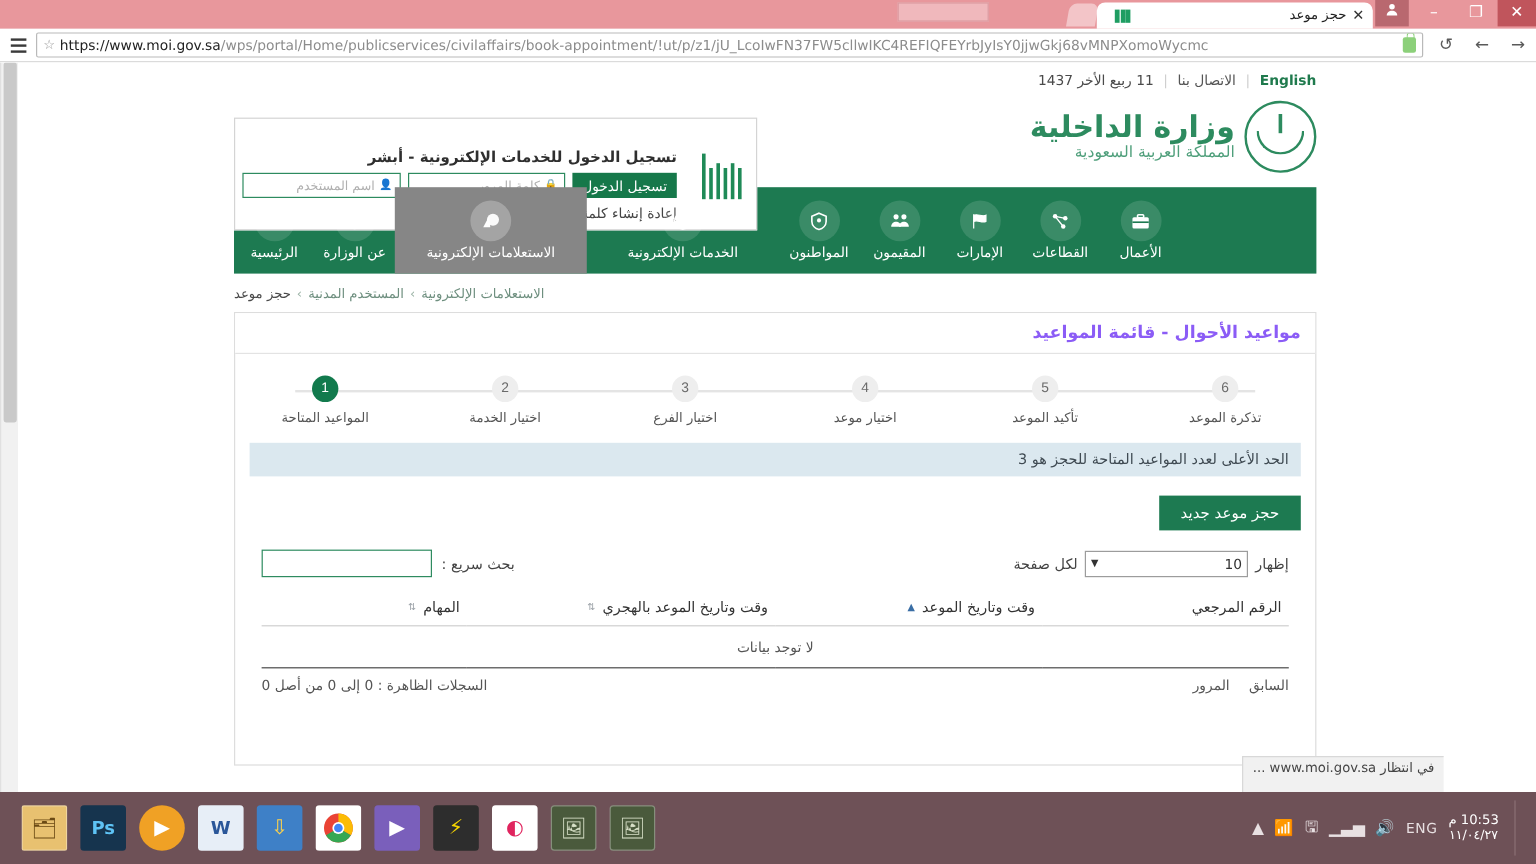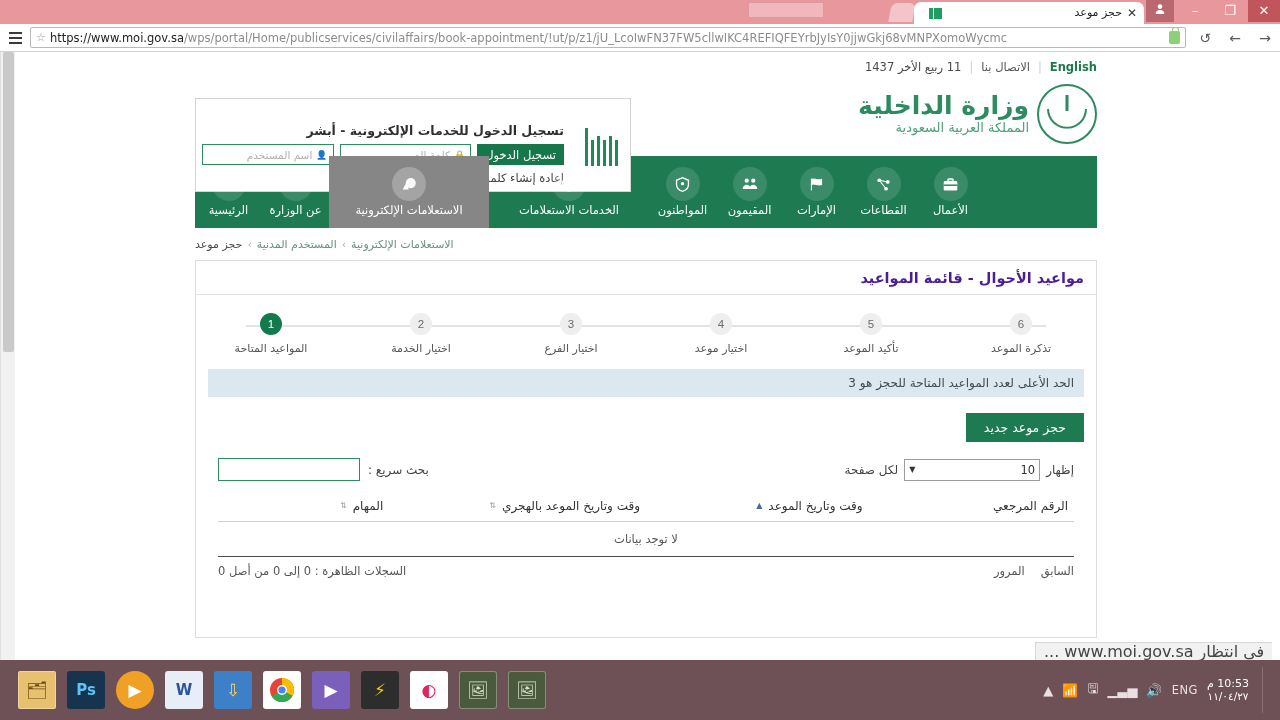--- a/index.html
+++ b/index.html
@@ -318,21 +318,21 @@
   }
   .card-head {
     height: 34px;
     border-bottom: 1px solid #e3e3e3;
     display: flex; align-items: center;
     justify-content: flex-start;
     padding: 0 12px;
     background: #fff;
   }
   .card-title {
-    font-size: 14.5px; color: #4c1d95;
+    font-size: 14.5px; color: #8b5cf6;
     font-weight: bold;
   }
   .card-body { padding: 8px 12px 0 12px; }
 
   
   .stepper {
     position: relative;
     height: 62px;
     direction: rtl;
     padding-top: 10px;
@@ -465,25 +465,25 @@
     border-left: 1px solid #e0e0e0;
   }
   .pg-scroll .thumb {
     position: absolute; top: 0; left: 2px;
     width: 11px; height: 300px;
     background: #c9c9c9; border-radius: 2px;
   }
   .status-bubble {
     position: absolute;
     bottom: 0; left: 1035px;
-    height: 18px;
+    height: 30px;
     background: #f1f1f1;
     border: 1px solid #d8d8d8;
     border-bottom: none; border-right: none;
-    font-size: 16px; color: #444;
+    font-size: 11px; color: #444;
     padding: 1px 8px 0 8px;
     direction: rtl;
     line-height: 16px;
   }
 
   
   .taskbar {
     position: absolute;
     top: 660px; left: 0;
     width: 1280px; height: 60px;
@@ -679,21 +679,21 @@
         <span class="nav-label">المواطنون</span>
       </div>
       <div class="nav-item wide">
         <span class="nav-icon">
           <svg width="18" height="18" viewBox="0 0 20 20">
               <circle cx="10" cy="10" r="7.5" fill="none" stroke="#fff" stroke-width="1.5"></circle>
               <ellipse cx="10" cy="10" rx="3.4" ry="7.5" fill="none" stroke="#fff" stroke-width="1.3"></ellipse>
               <path d="M2.8 7.5h14.4M2.8 12.5h14.4" stroke="#fff" stroke-width="1.3"></path>
             </svg>
         </span>
-        <span class="nav-label">الخدمات الاستعلامات</span>
+        <span class="nav-label">الخدمات الإلكترونية</span>
       </div>
       <div class="nav-item wide active">
         <span class="nav-icon">
           <svg width="18" height="18" viewBox="0 0 20 20">
               <circle cx="12" cy="9" r="5.6" fill="#fff" opacity="0.95"></circle>
               <path d="M3 16 L8.5 5.5 L9.5 16z" fill="#fff"></path>
             </svg>
         </span>
         <span class="nav-label">الاستعلامات الإلكترونية</span>
       </div>

